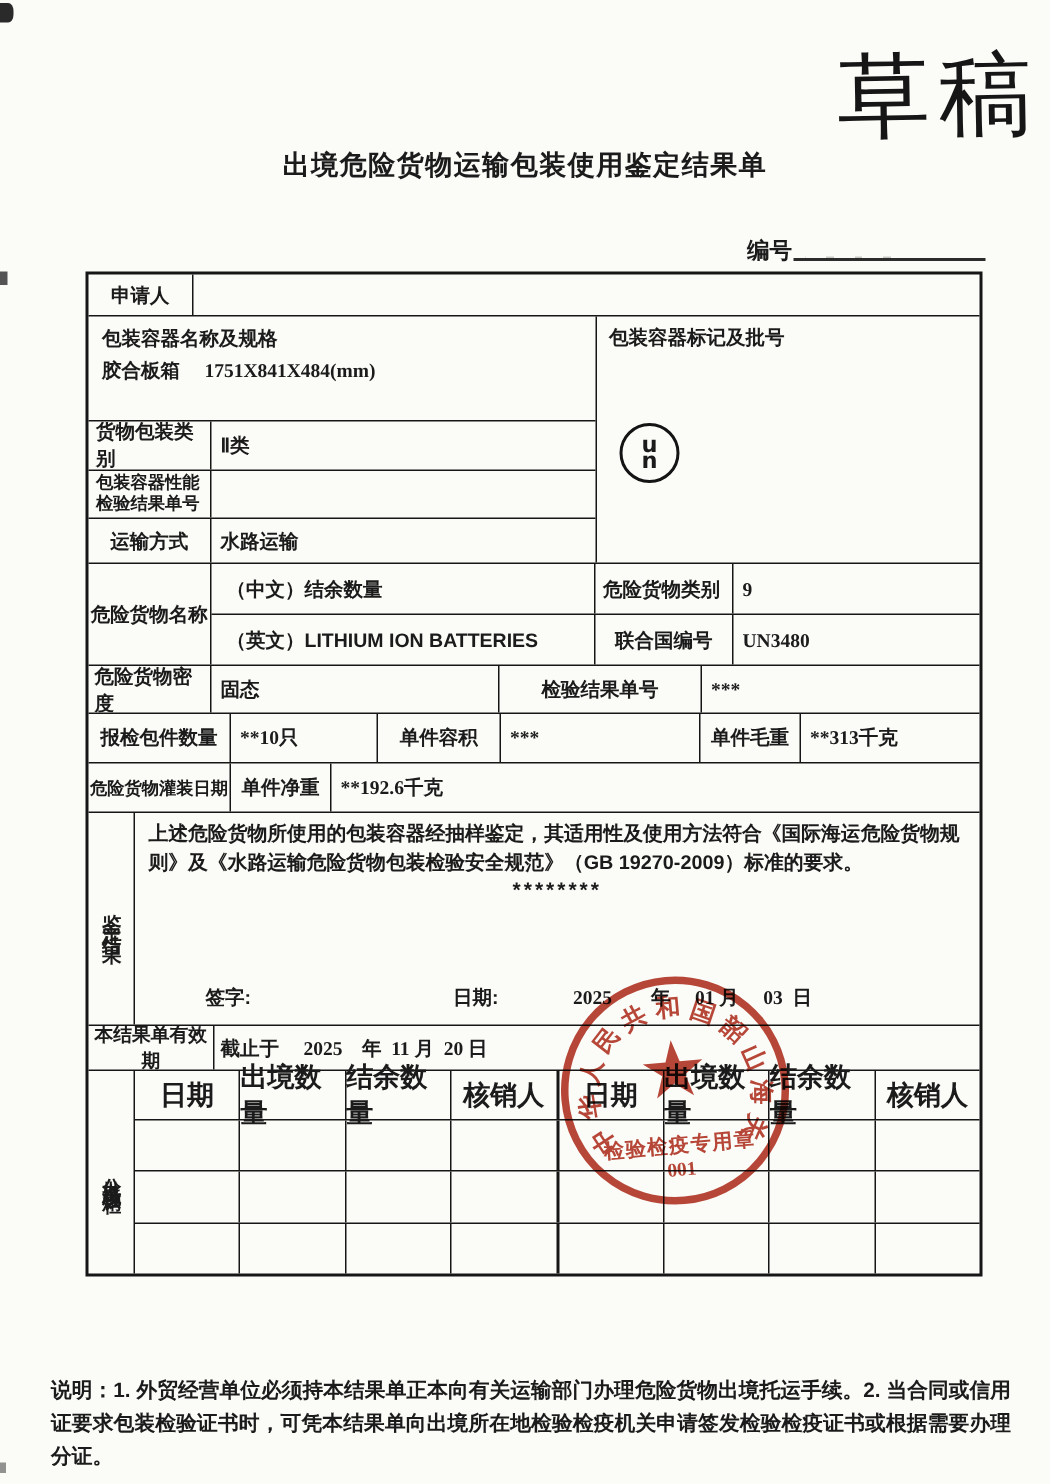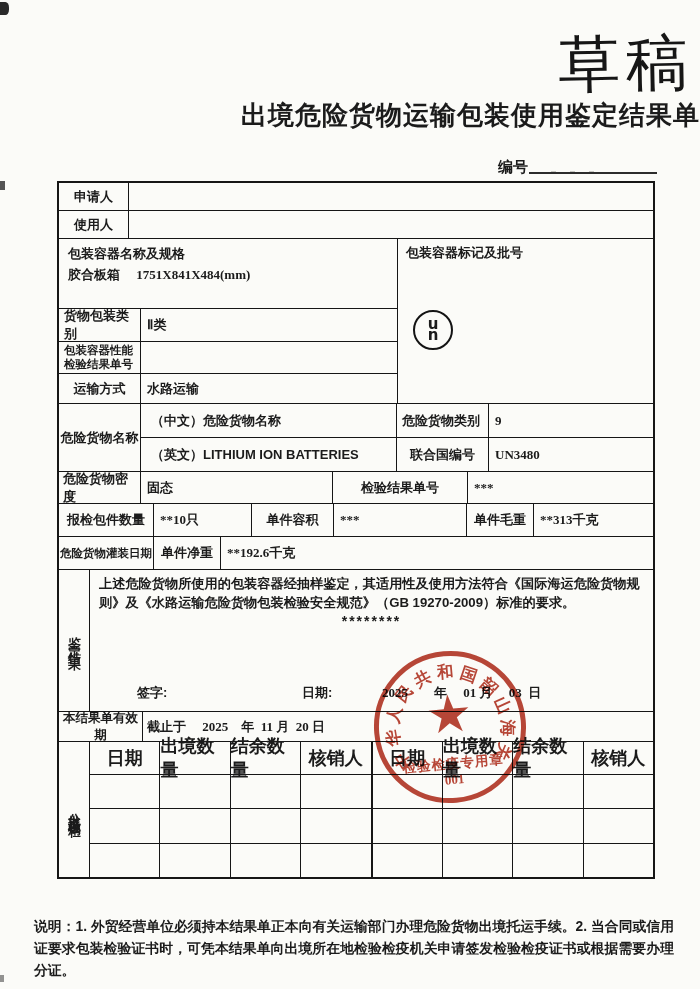--- a/index.html
+++ b/index.html
@@ -22,21 +22,21 @@
   
   .watermark {
     position:absolute; top:22px; right:6px;
     font-family:"Liberation Serif", serif;
     font-size:62px; font-weight:500; letter-spacing:6px;
     color:#161616; transform:rotate(-1deg); white-space:nowrap;
   }
 
   .page-title {
     position:absolute; top:98px; left:0; width:700px;
-    text-align:right; font-size:26px; font-weight:800; letter-spacing:1px;
+    text-align:center; font-size:18px; font-weight:800; letter-spacing:1px;
   }
 
   .serial { position:absolute; top:158px; left:498px; font-size:15px; font-weight:700; }
   .serial-line {
     display:inline-block; width:128px; height:14px;
     border-bottom:2px solid #2c2c2c; margin-left:1px; vertical-align:-2px;
     background: repeating-linear-gradient(90deg, transparent 0 14px, #c9c9c4 14px 19px) no-repeat 8px 11px / 70px 1.5px;
   }
 
   
@@ -124,24 +124,20 @@
   <span>编号</span><span class="serial-line"></span>
 </div>
 
 <div class="tbl">
 
   <div class="r" style="height:28px">
     <div class="c lab" style="width:70px">申请人</div>
     <div class="c val last" style="flex:1"></div>
   </div>
 
-  <div class="r" style="height:28px">
-    <div class="c lab" style="width:70px">使用人</div>
-    <div class="c val last" style="flex:1"></div>
-  </div>
 
   <div class="r" style="height:165px">
     <div class="col" style="width:339px">
       <div class="subr" style="height:70px">
         <div class="c last" style="flex:1;display:block;padding:6px 9px">
           <div>包装容器名称及规格</div>
           <div class="serif pre" style="margin-top:3px">胶合板箱　 1751X841X484(mm)</div>
         </div>
       </div>
       <div class="subr" style="height:33px">
@@ -164,21 +160,21 @@
         <span>u</span>
         <span>n</span>
       </div>
     </div>
   </div>
 
   <div class="r" style="height:68px">
     <div class="c lab" style="width:82px">危险货物名称</div>
     <div style="flex:1;display:flex;flex-direction:column">
       <div class="subr" style="height:34px">
-        <div class="c val" style="width:256px;padding-left:10px">（中文）危险货物名称</div>
+        <div class="c val" style="width:256px;padding-left:10px">（中文）结余数量</div>
         <div class="c" style="width:92px;padding-left:5px">危险货物类别</div>
         <div class="c val last serif" style="flex:1">9</div>
       </div>
       <div class="subr last">
         <div class="c val" style="width:256px;padding-left:10px">（英文）LITHIUM ION BATTERIES</div>
         <div class="c lab" style="width:92px">联合国编号</div>
         <div class="c val last serif" style="flex:1">UN3480</div>
       </div>
     </div>
   </div>

